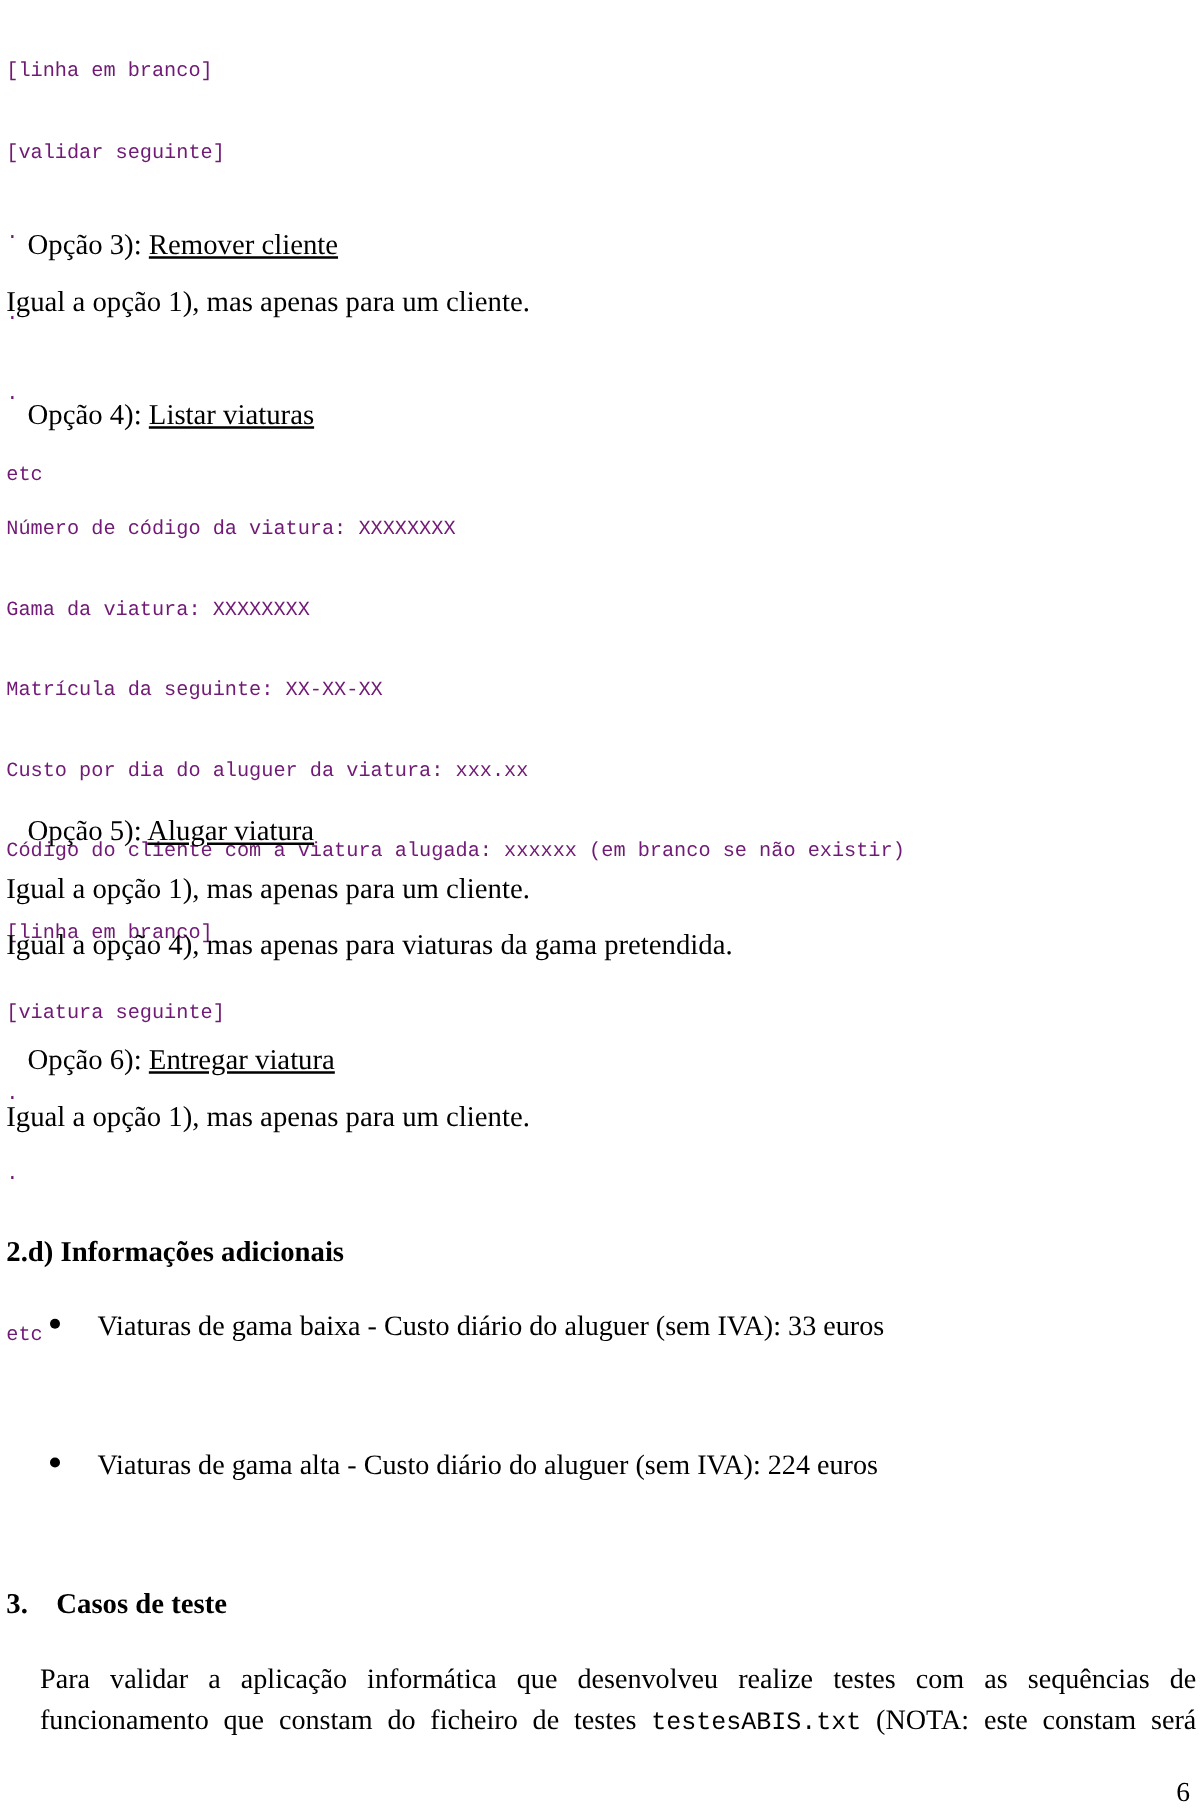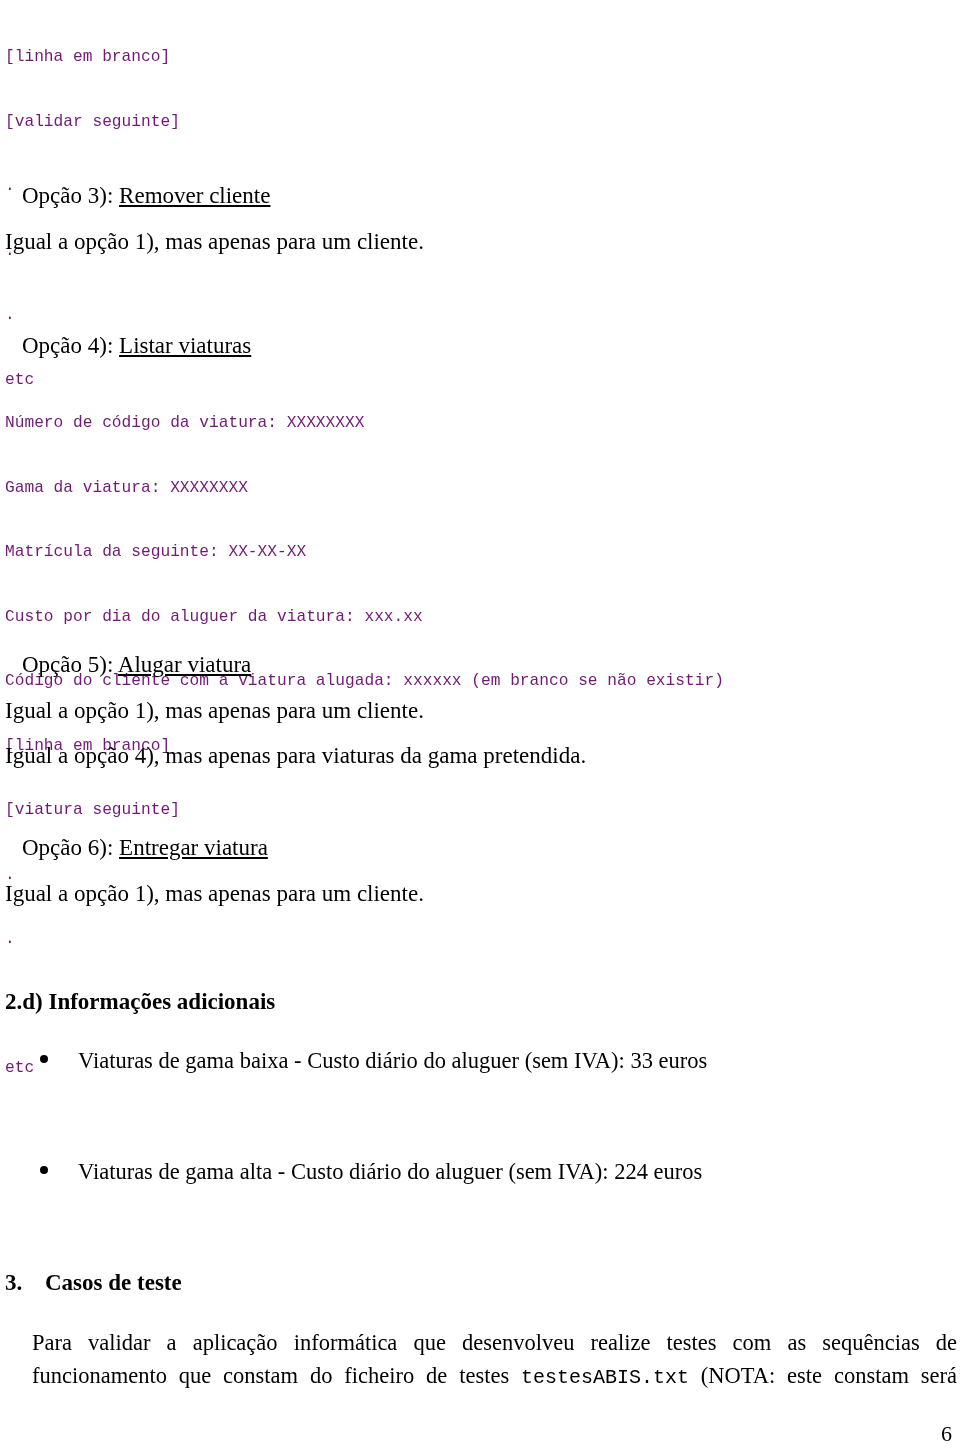--- a/index.html
+++ b/index.html
@@ -145,21 +145,21 @@
     <span class="mono-line">.</span>
     <span class="mono-line">.</span>
     <span class="mono-line">etc</span>
   </div>
 
   <div class="opt-heading" style="top: 182px;">
     <span>Opção 3): </span><span class="u">Remover cliente</span>
   </div>
   <div class="para" style="top: 228px;">Igual a opção 1), mas apenas para um cliente.</div>
 
-  <div class="opt-heading" style="top: 318px; margin-top: 14px;">
+  <div class="opt-heading" style="top: 318px;">
     <span>Opção 4): </span><span class="u">Listar viaturas</span>
   </div>
 
   <div class="mono-block" style="top: 370px;">
     <span class="mono-line">Número de código da viatura: XXXXXXXX</span>
     <span class="mono-line">Gama da viatura: XXXXXXXX</span>
     <span class="mono-line">Matrícula da seguinte: XX-XX-XX</span>
     <span class="mono-line">Custo por dia do aluguer da viatura: xxx.xx</span>
     <span class="mono-line">Código do cliente com a viatura alugada: xxxxxx (em branco se não existir)</span>
     <span class="mono-line">[linha em branco]</span>

